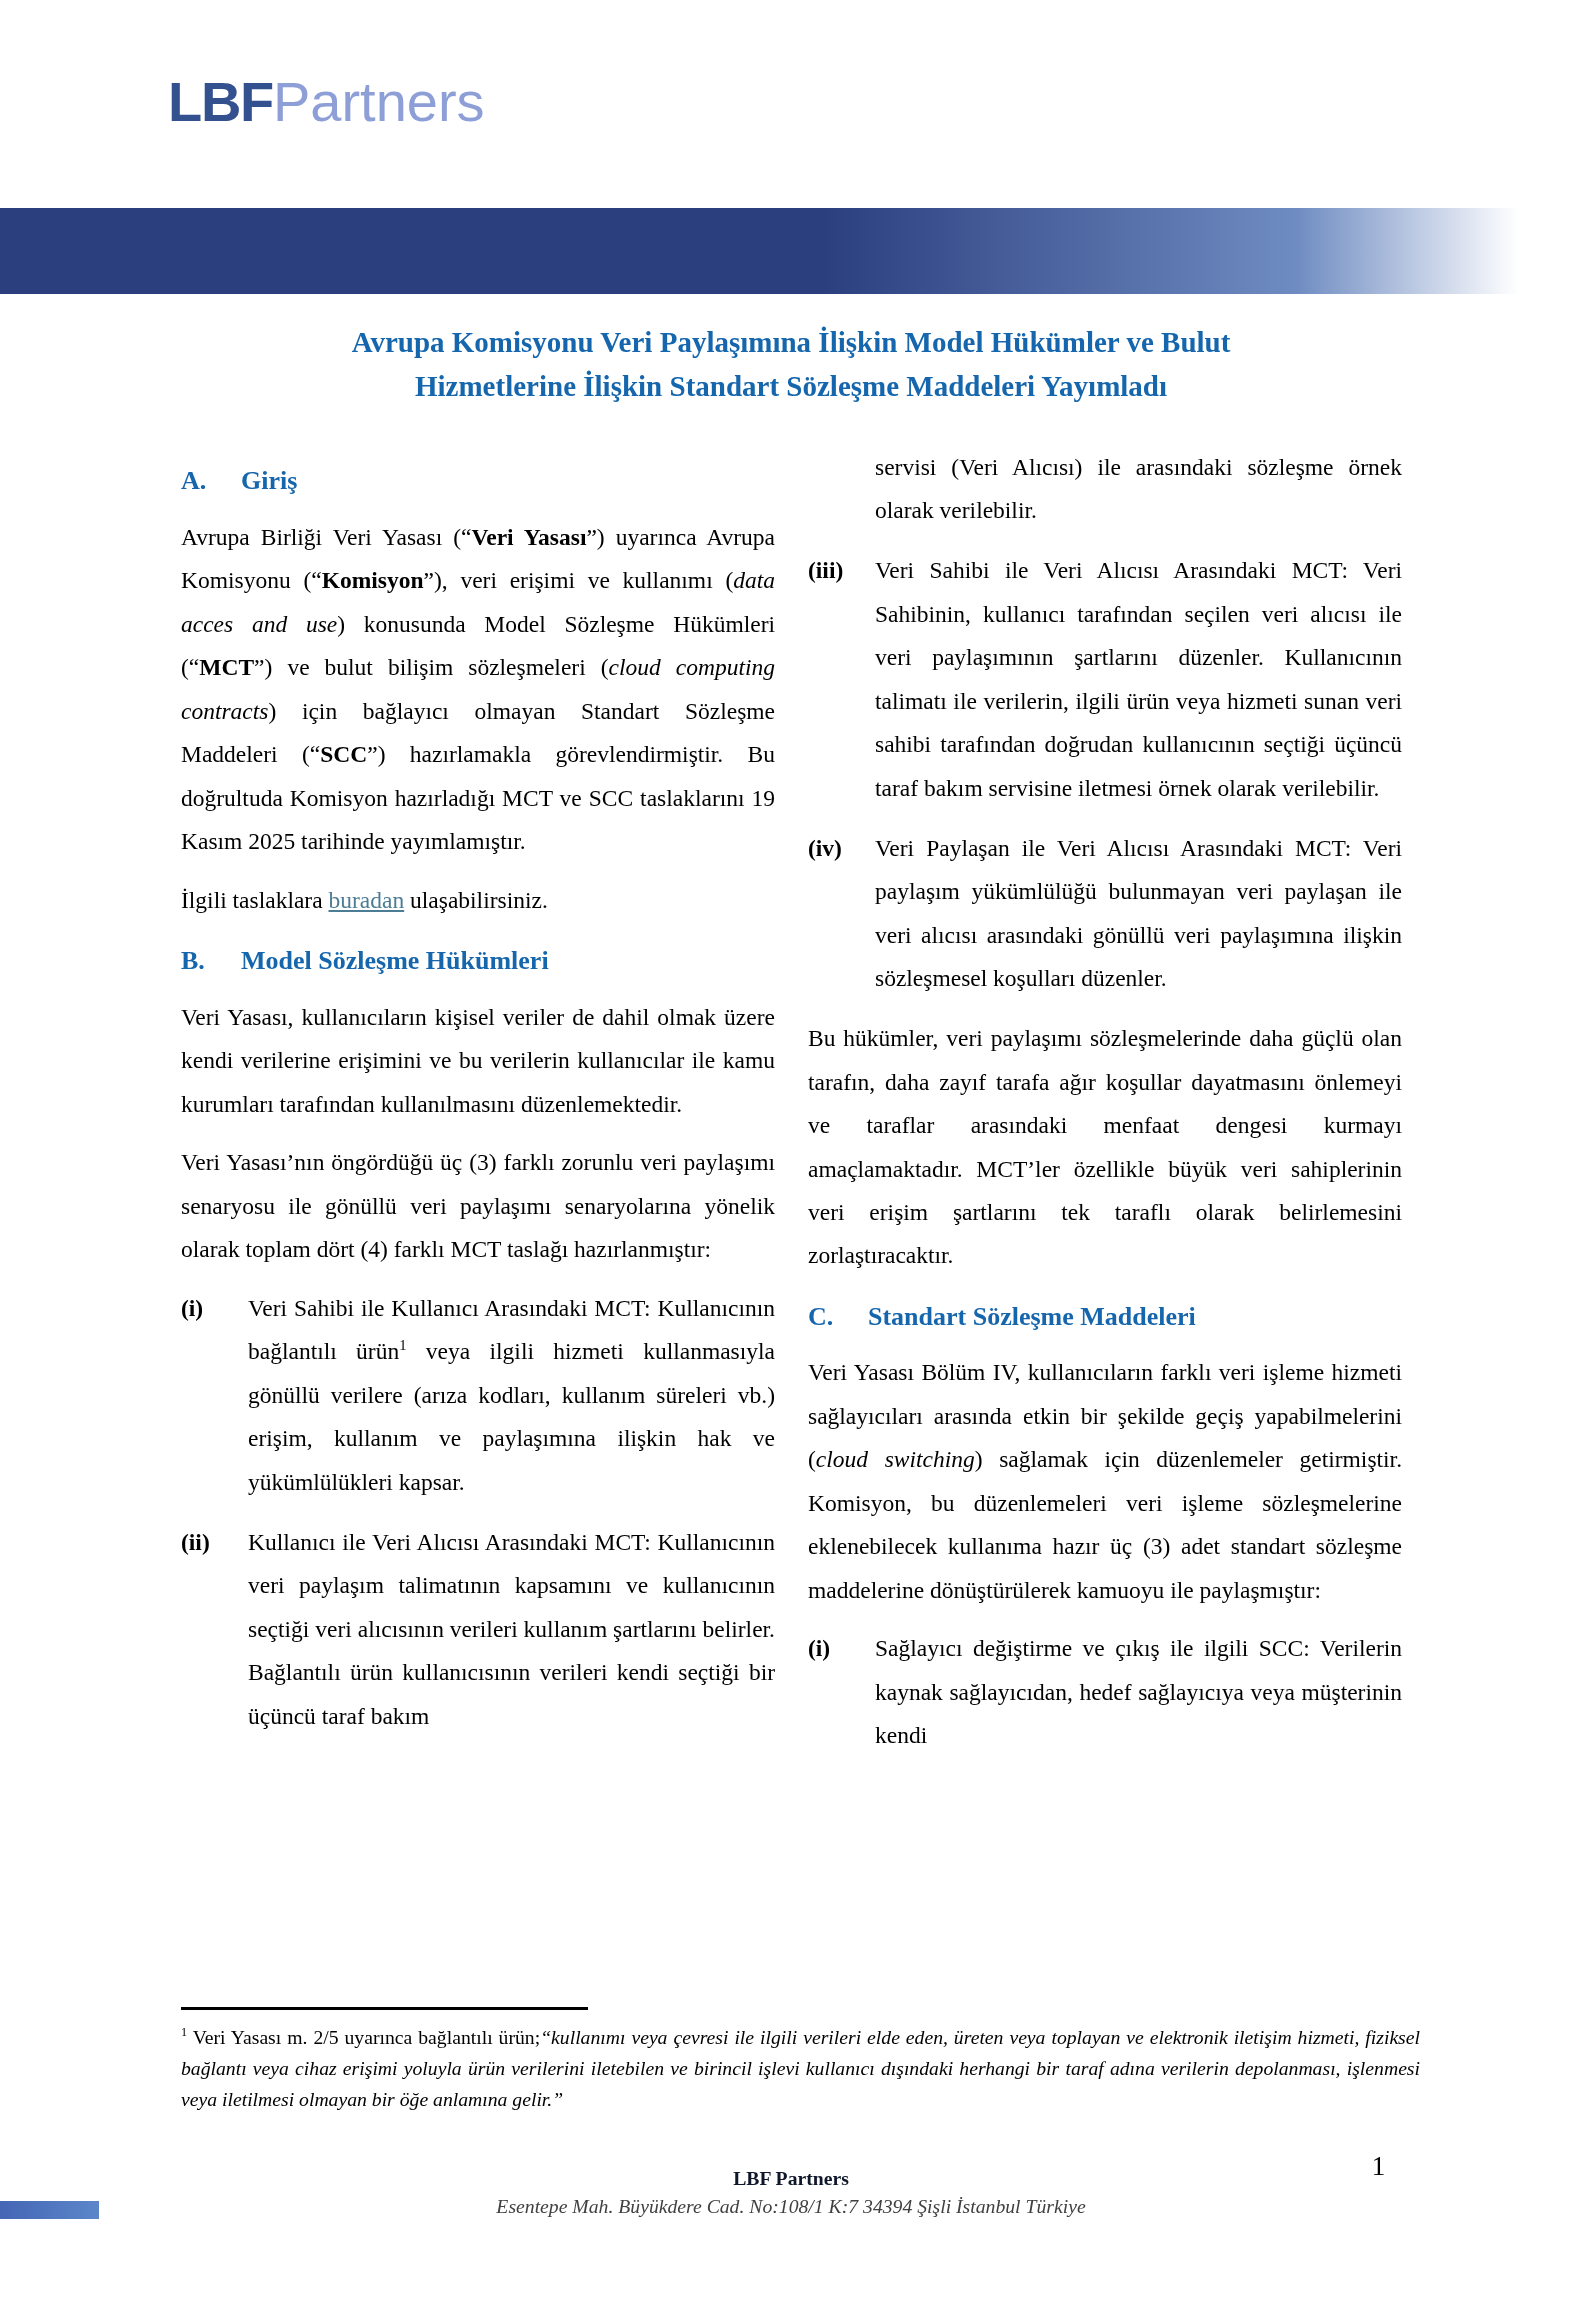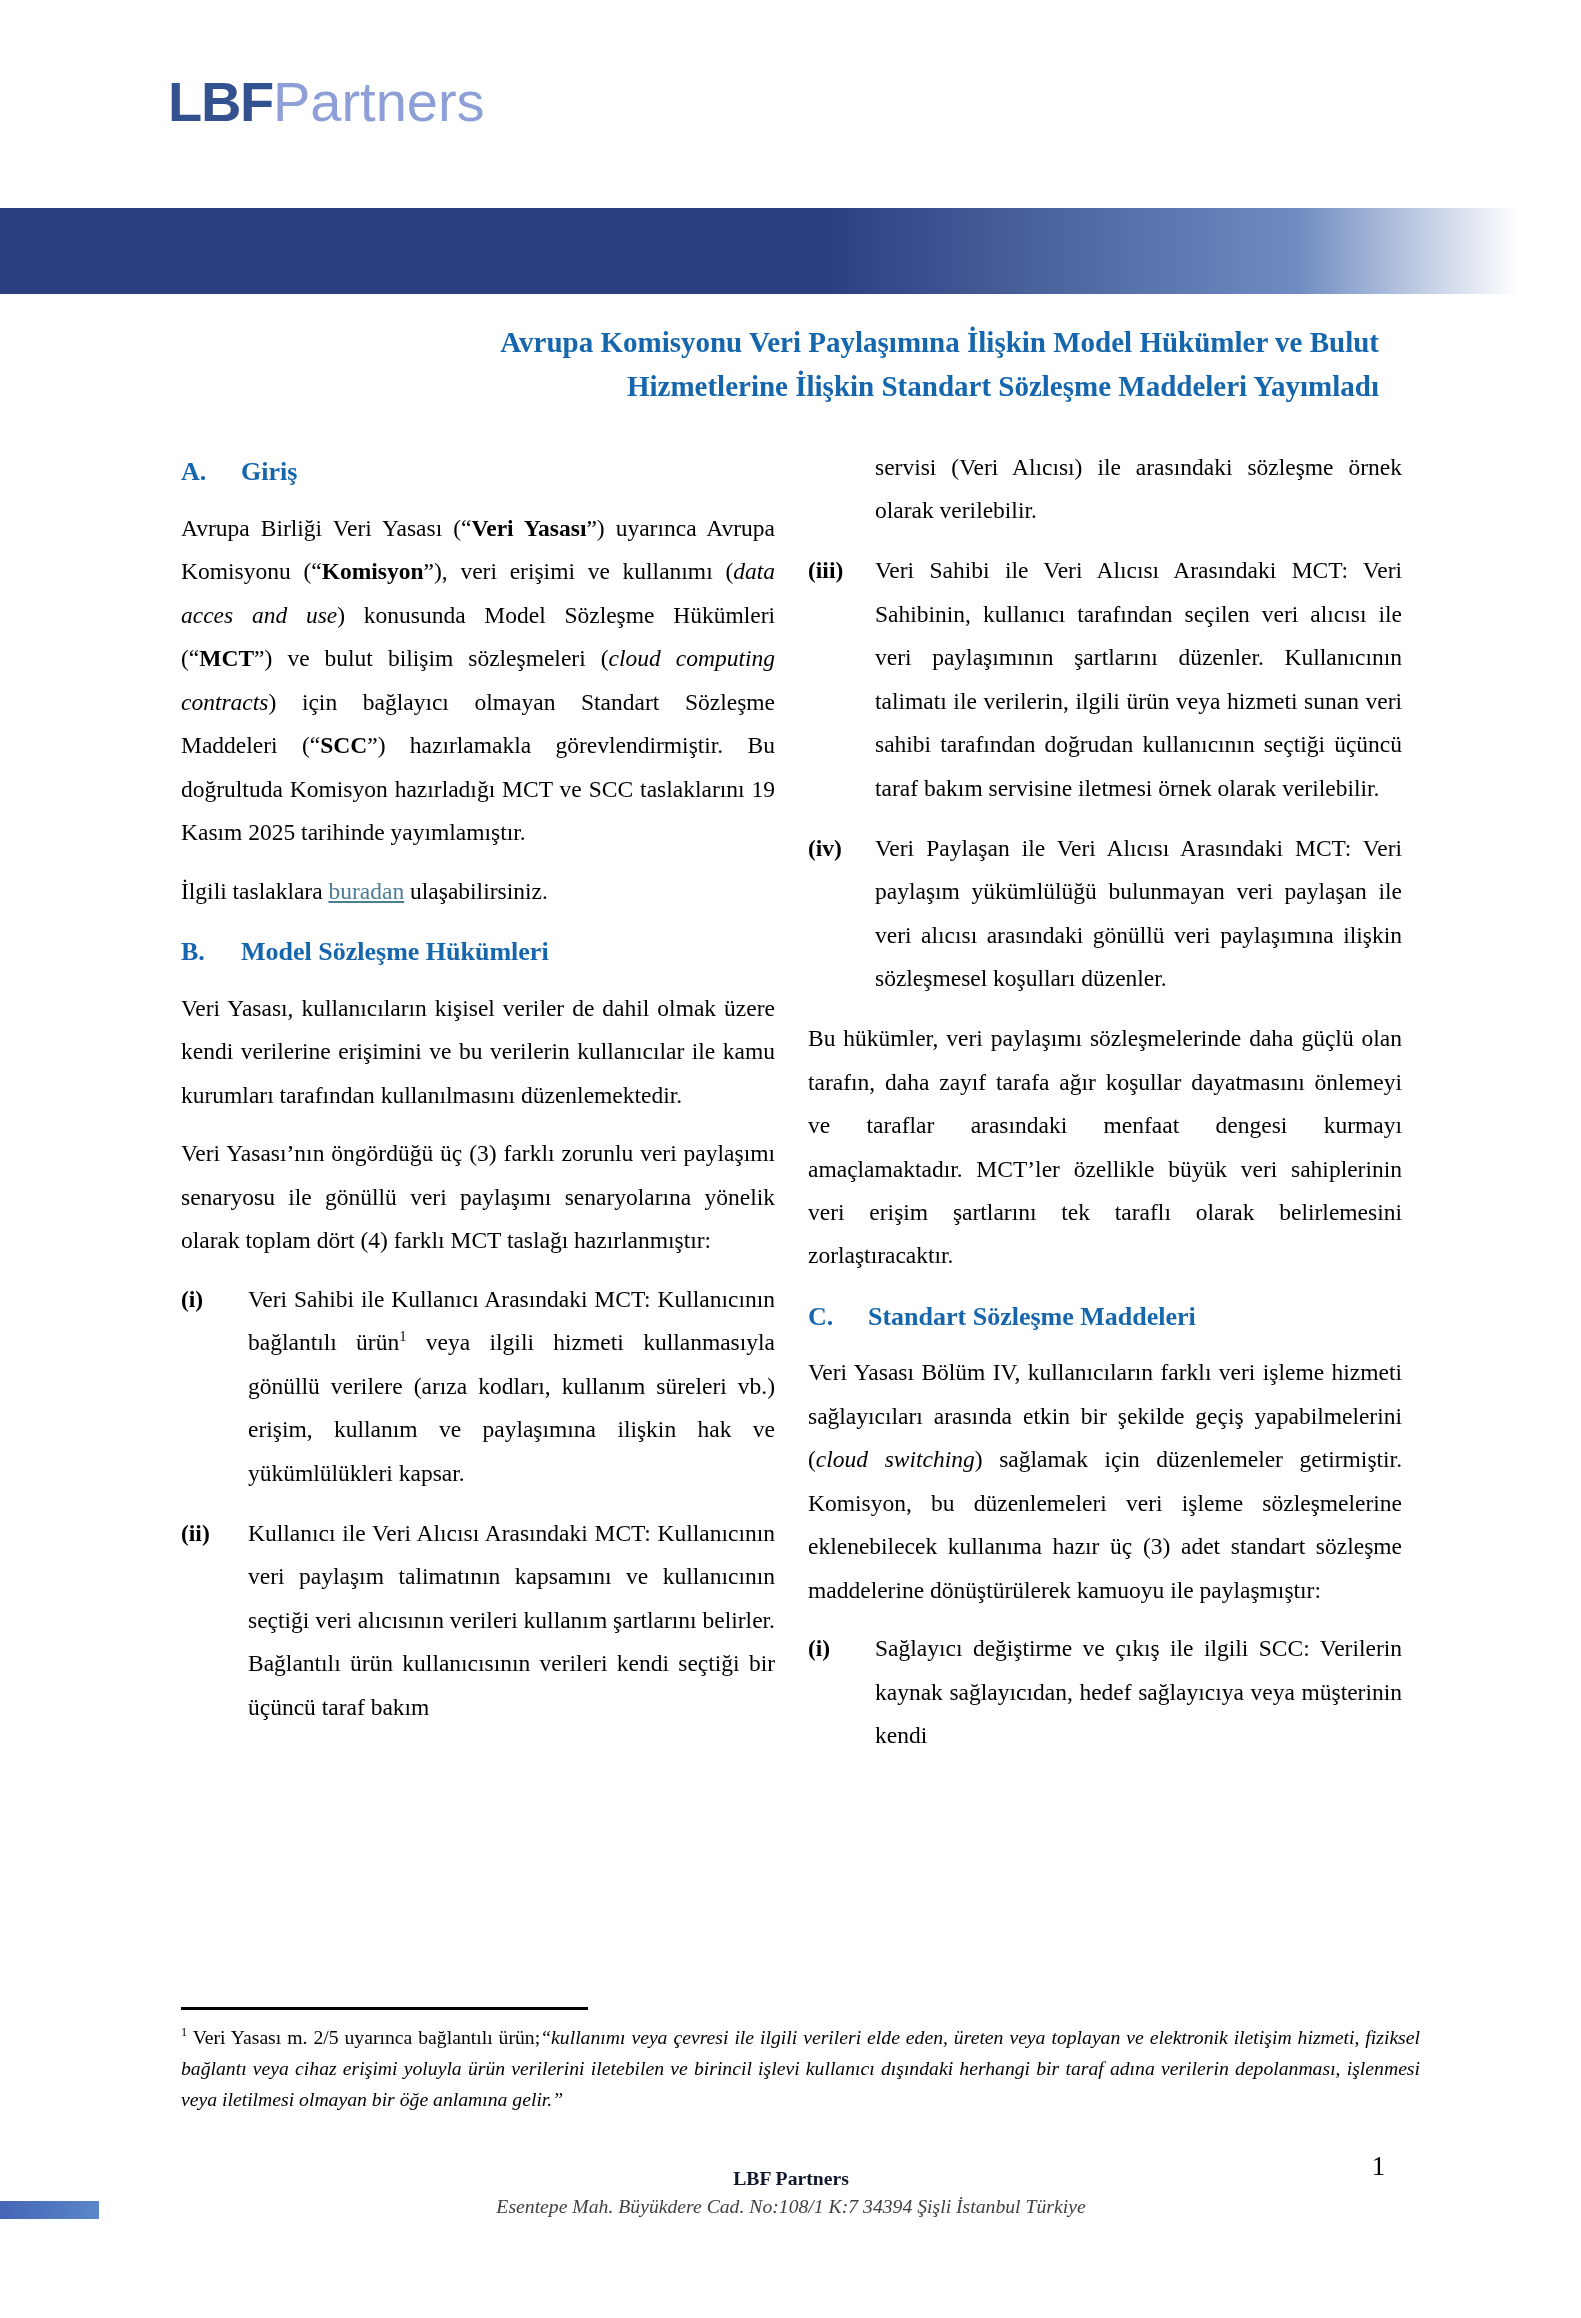--- a/index.html
+++ b/index.html
@@ -17,33 +17,33 @@
   .logo .lbf{font-weight:800; color:#33508f; letter-spacing:-1.3px;}
   .logo .partners{font-weight:500; color:#8d9fd6; letter-spacing:0px;}
   
   .topbar{
     position:absolute; left:0; top:208px; width:1582px; height:86px;
     background:linear-gradient(90deg,#2b3f7f 0%,#2b3f7f 52%,#6f8cc2 82%,rgba(255,255,255,0) 96%);
   }
   
   .title{
     position:absolute; left:203px; top:321px; width:1176px;
-    text-align:right; color:#1566ad; font-weight:bold;
+    text-align:center; color:#1566ad; font-weight:bold;
     font-size:29px; line-height:1.5;
   }
   
   .col{position:absolute; top:446px; width:594px; font-size:23.5px; line-height:1.85;}
   .col-left{left:181px;}
   .col-right{left:808px;}
   .col p{margin:0 0 15.2px 0; text-align:justify;}
   .col h2{
     margin:21.6px 0 18px 0; font-size:26px; line-height:1.3;
     color:#1566ad; font-weight:bold;
   }
-  .col h2:first-child{margin-top:9px;}
+  .col h2:first-child{margin-top:18px;}
   .h-label{display:inline-block; min-width:60px;}
   .li{display:flex; margin:0 0 16.5px 0;}
   .li .marker{flex:0 0 67px; font-weight:bold;}
   .li .li-body{flex:1; text-align:justify;}
   .li.cont{padding-left:67px;}
   .b{font-weight:bold;}
   .i{font-style:italic;}
   sup{font-size:0.62em; line-height:0;}
   a.link{color:#4d7d94; text-decoration:underline; text-decoration-color:#4d7d94;}
   

